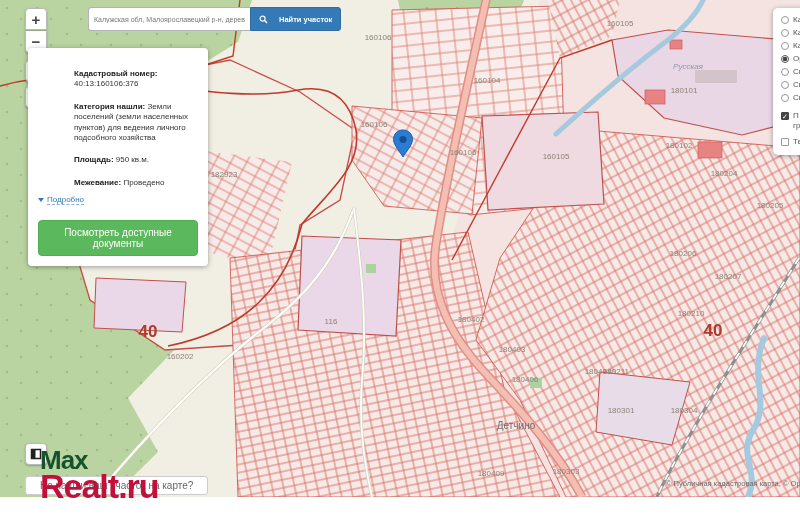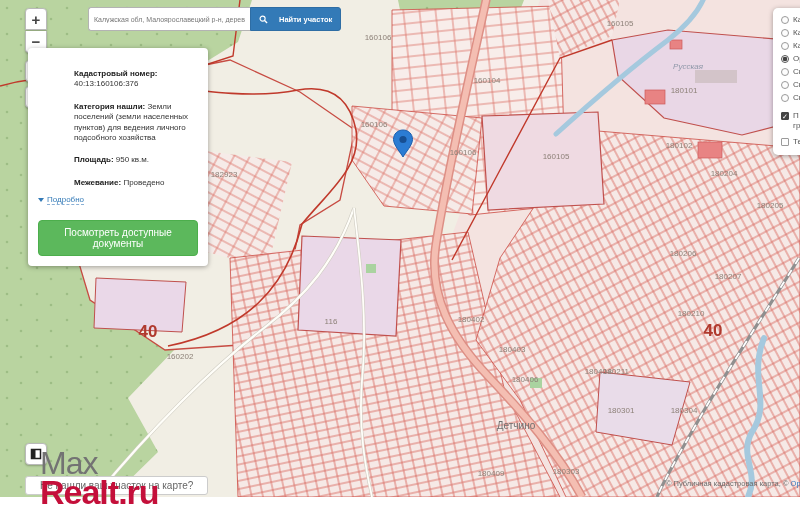--- a/index.html
+++ b/index.html
@@ -51,21 +51,21 @@
   .radio.sel{border-color:#555;background:radial-gradient(circle at 50% 50%, #444 0 2px, #fff 2.6px);}
   .chk{width:8px;height:8px;border:1px solid #9a9a9a;box-sizing:border-box;margin-top:1px;flex:none;
        font-size:7px;line-height:7px;text-align:center;color:#fff;background:#fdfdfd;border-radius:1px;}
   .chk.on{background:#444;border-color:#444;}
   .lp-lbl{white-space:pre-line;line-height:1.25;}
   
   #not-found-tip{position:absolute;left:25px;top:476px;background:#fff;border:1px solid #ccc;border-radius:3px;
        padding:3px 14px;font-size:10px;color:#666;white-space:nowrap;z-index:4;}
   
   #watermark{position:absolute;left:40px;top:447px;z-index:6;line-height:1;pointer-events:none;}
-  #wm1{font-size:32px;font-weight:normal;color:#737373;letter-spacing:-1px;display:block;}
+  #wm1{font-size:26px;font-weight:bold;color:#14532d;letter-spacing:-1px;display:block;}
   #wm2{font-size:34px;font-weight:bold;color:#c40f3a;letter-spacing:-1px;display:block;margin-top:-4px;}
   
   #attribution{position:absolute;left:666px;top:479px;font-size:7.5px;color:#6b6b6b;white-space:nowrap;z-index:3;}
   #attribution .osm{color:#3b7dc0;cursor:pointer;}
   .icon-svg{display:block;}
 </style>
 </head>
 <body>
 
 <div id="map-wrap">

